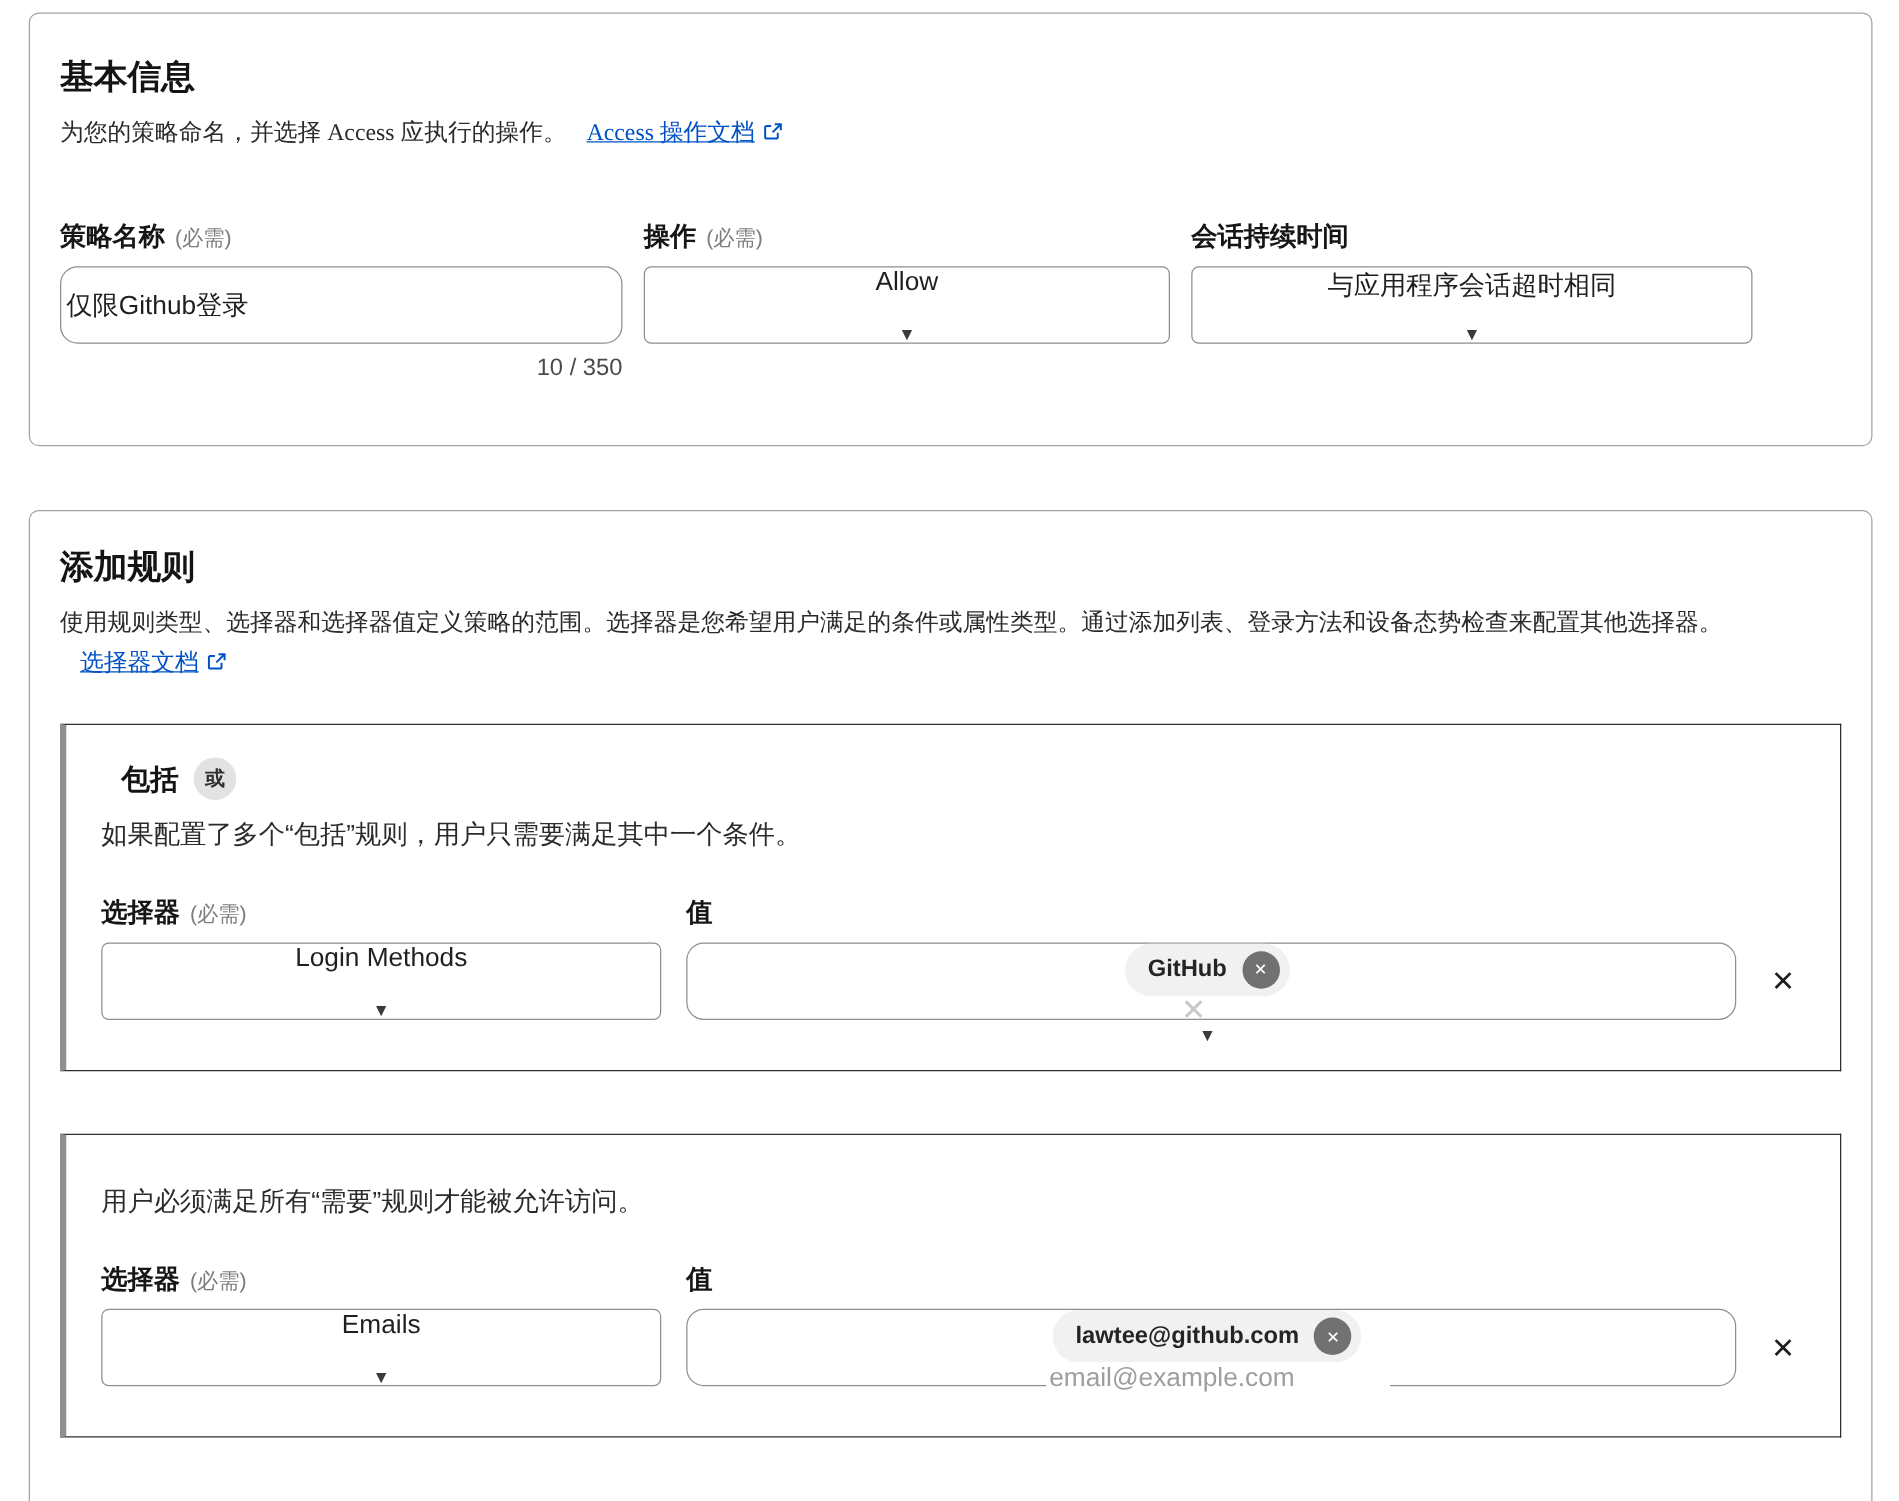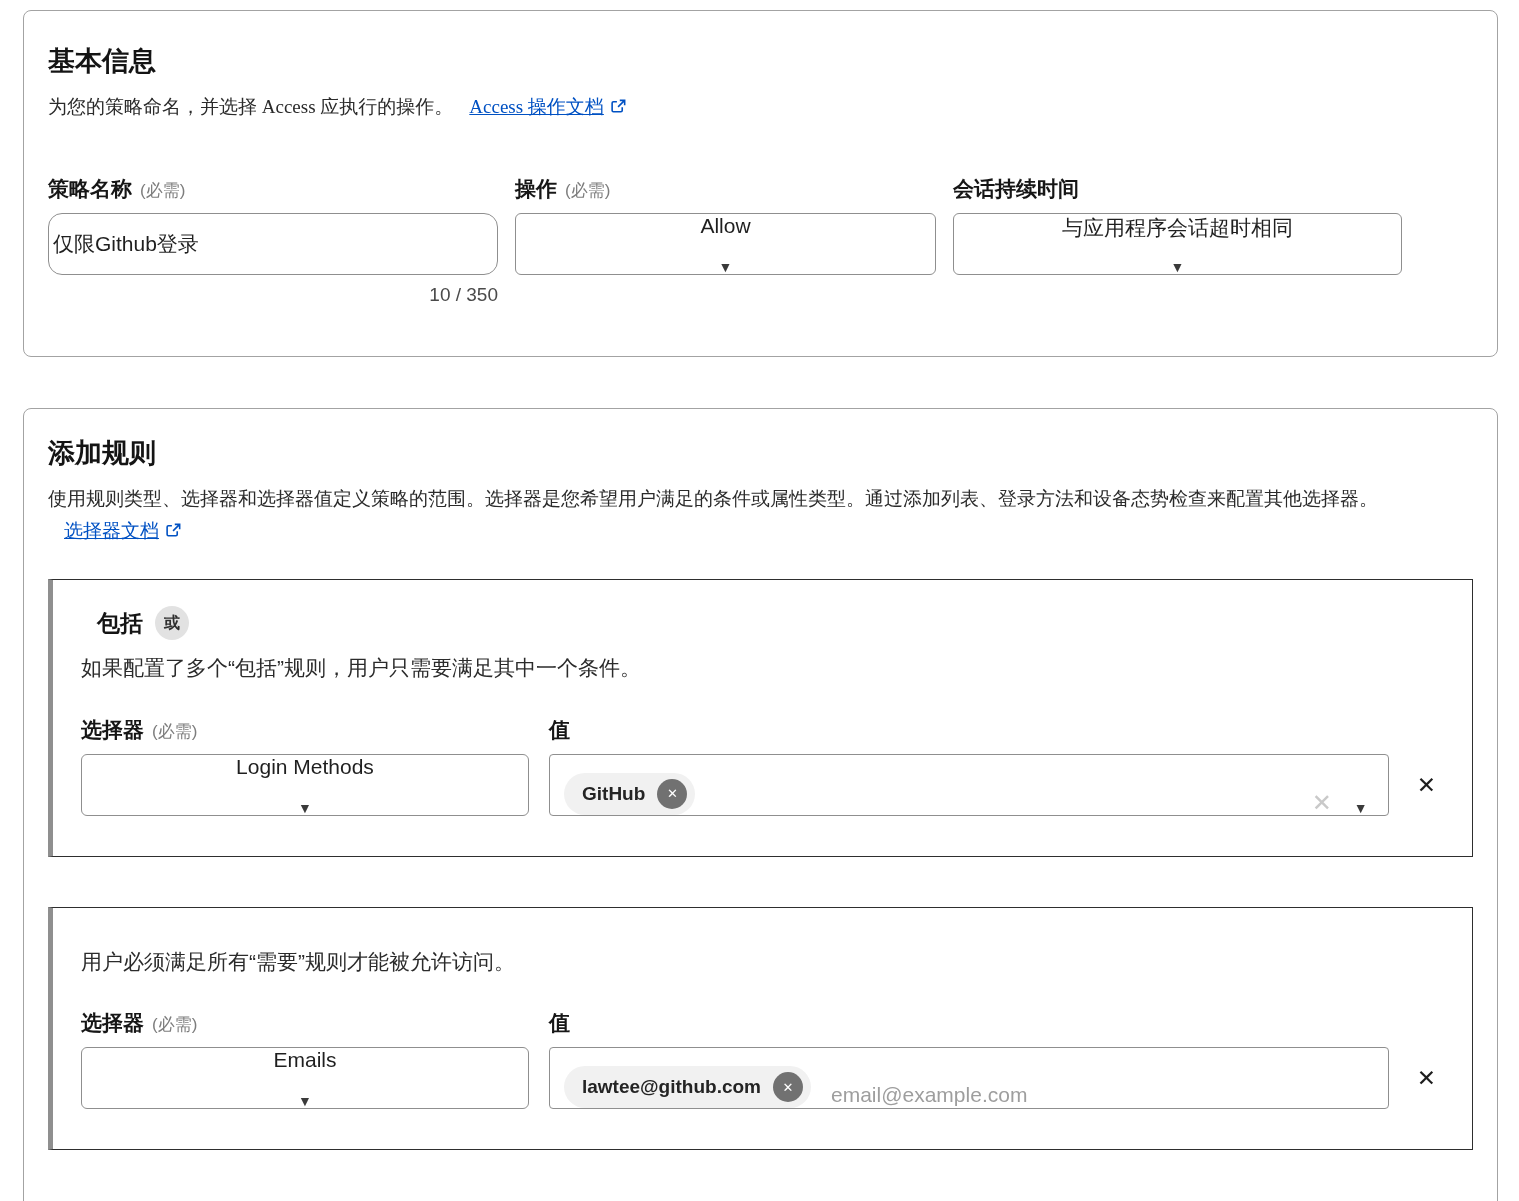--- a/index.html
+++ b/index.html
@@ -81,24 +81,25 @@
     display: inline-flex; align-items: center; justify-content: center;
   }
   .rule-desc { margin: 12px 0 0 0; font-size: 21px; color: #2b2b2b; line-height: 1.5; }
 
   .rule-fields { display: flex; align-items: flex-end; margin-top: 32px; }
   .selector-col { width: 448px; }
   .value-col { flex: 1; margin-left: 20px; }
 
   .multiselect {
     margin-top: 8px; height: 62px;
-    border: 1px solid #8f8f8f; border-radius: 4px;
+    border: 1px solid #8f8f8f; border-radius: 14px;
     background: #fff;
-    display: flex; align-items: flex-end;
+    display: flex; align-items: center;
     padding: 0 20px 0 14px;
+    flex-direction: column;
   }
   .pill {
     display: inline-flex; align-items: center; gap: 12px;
     background: #f1f1f1; border-radius: 999px;
     padding: 6px 8px 6px 18px;
     font-size: 19px; font-weight: 700; color: #242424;
     white-space: nowrap;
   }
   .pill-x {
     width: 30px; height: 30px; border-radius: 50%;

